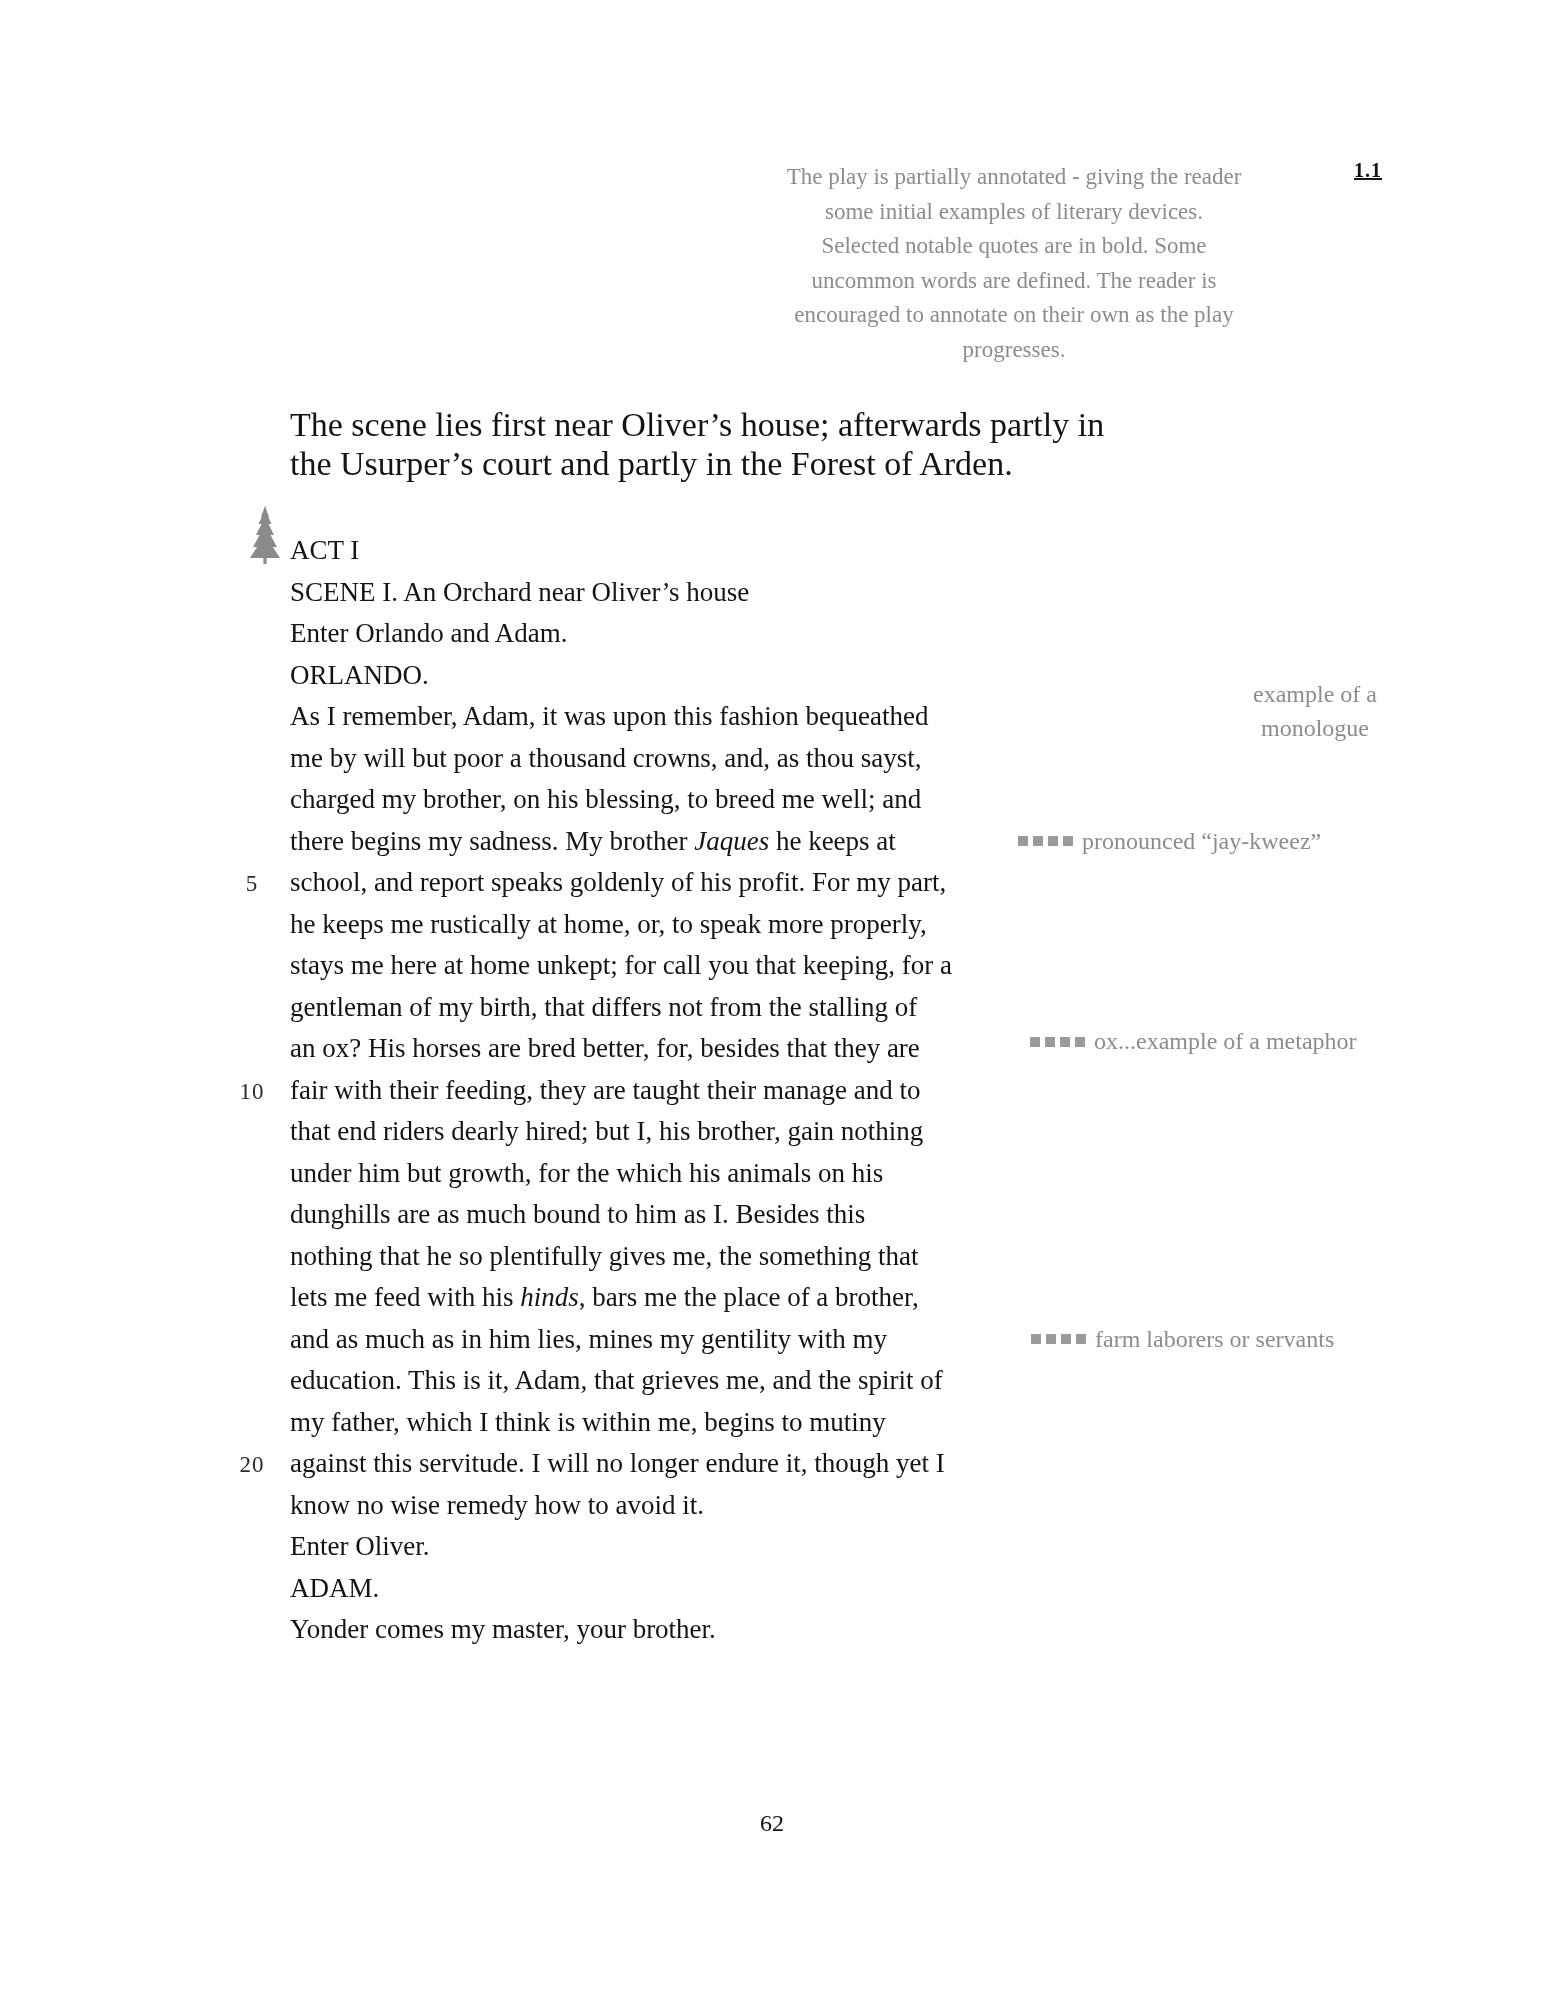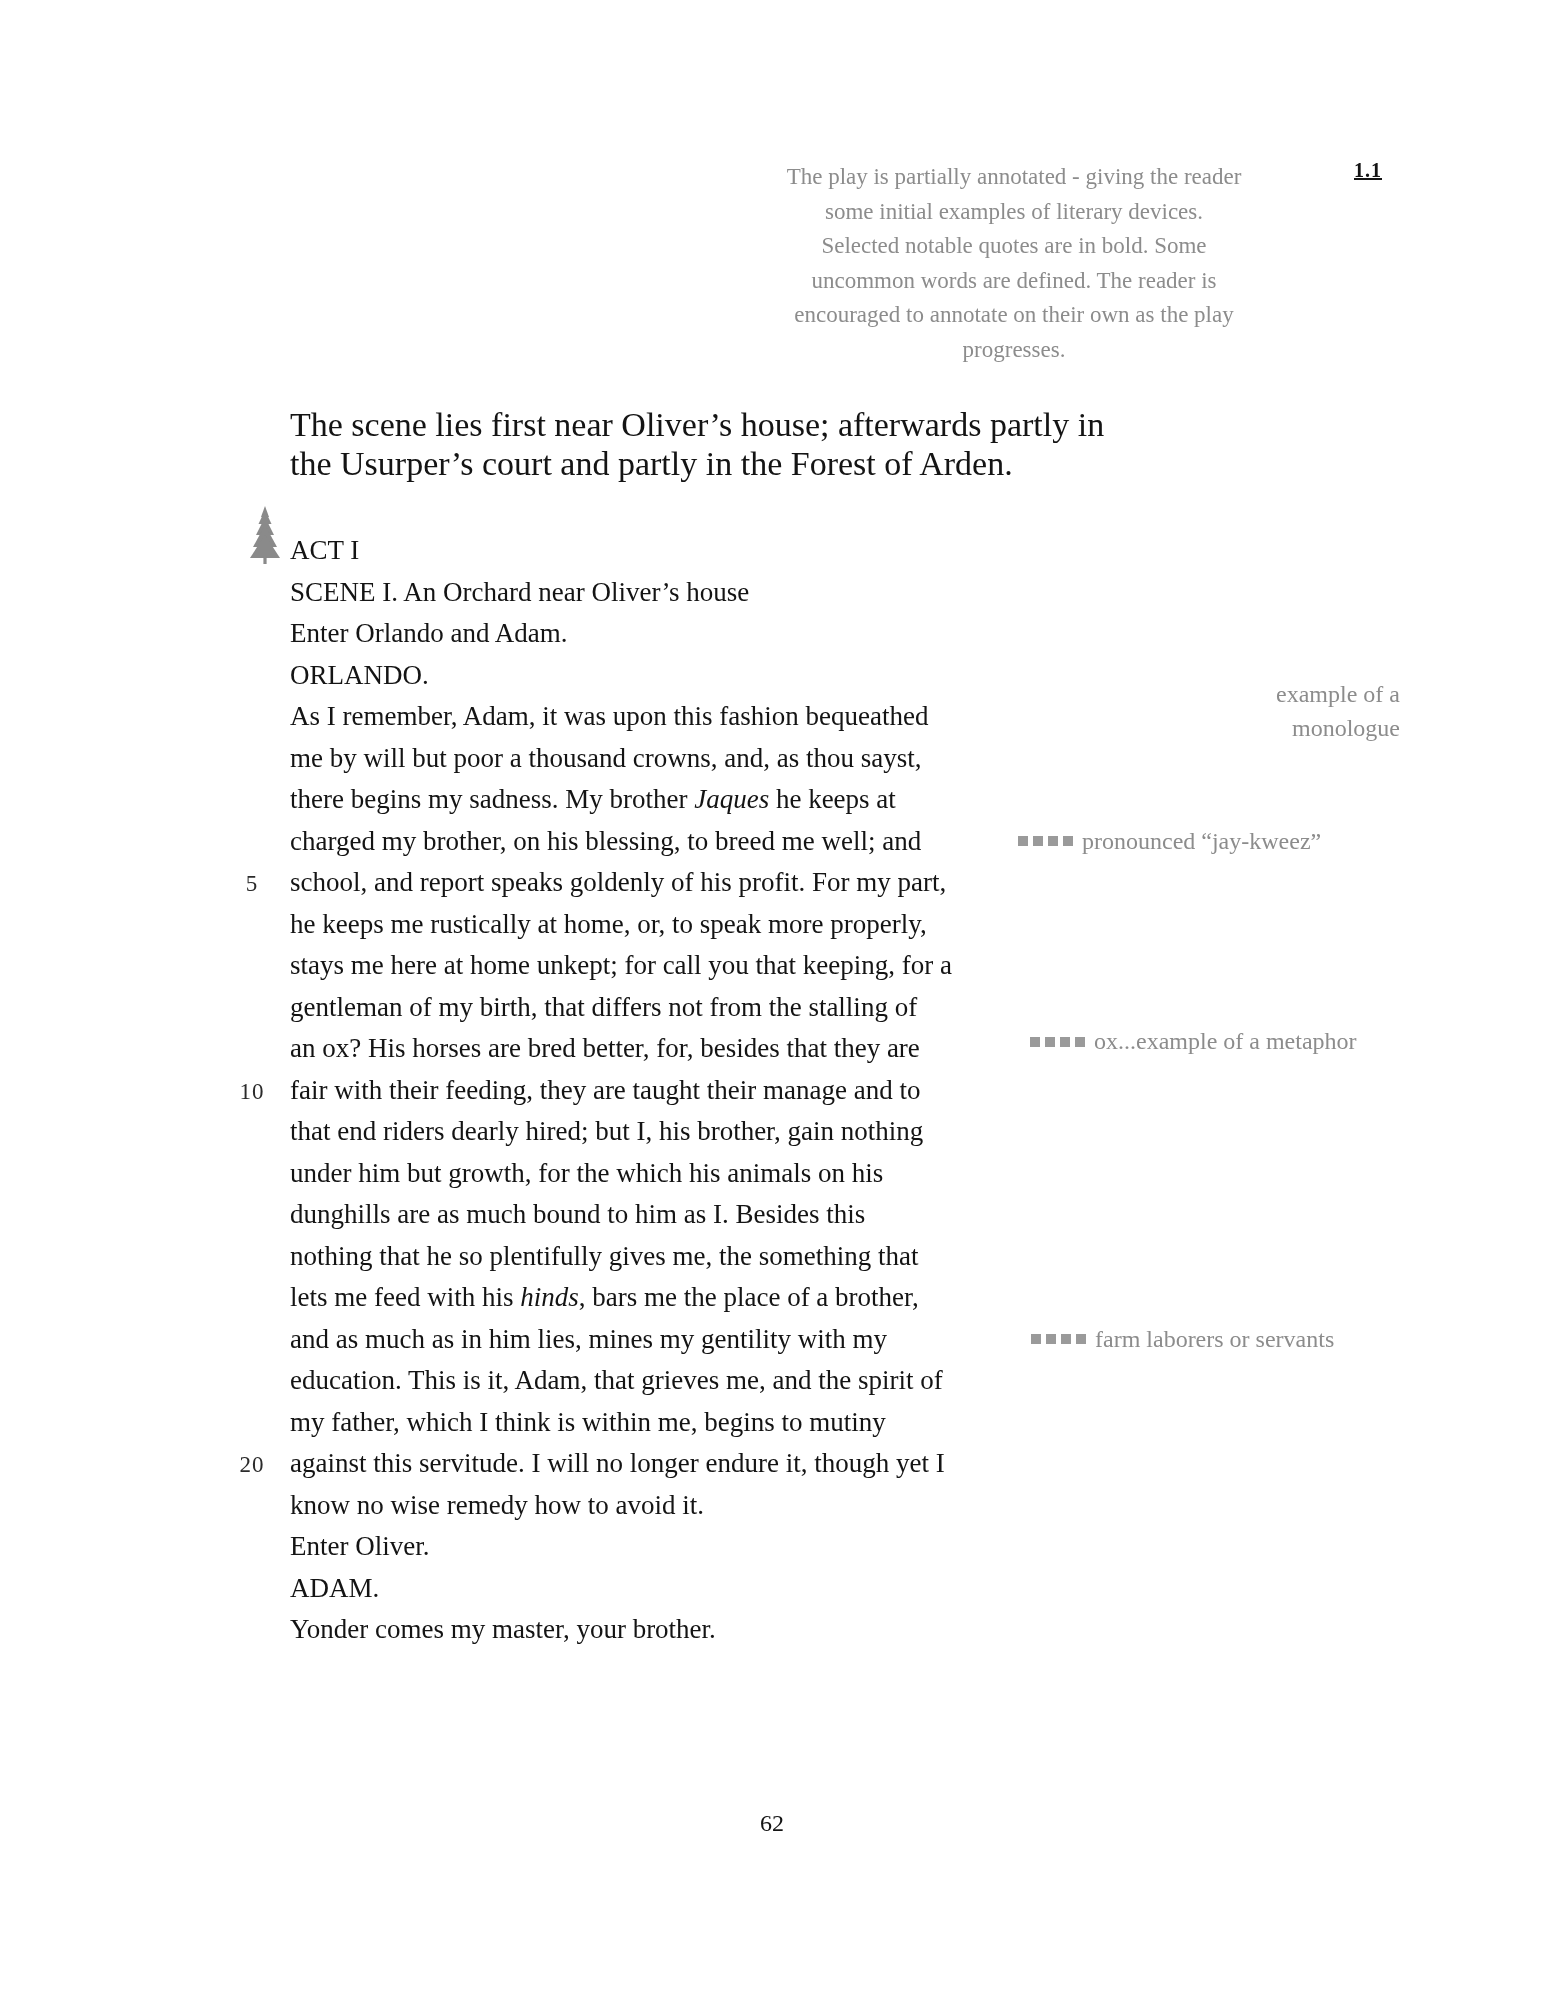--- a/index.html
+++ b/index.html
@@ -31,21 +31,21 @@
   }
   .play .pl{white-space:nowrap;position:relative;height:41.5px;}
   .play .pl em{font-style:italic;}
   .line-num{
     position:absolute;left:-60px;top:0;width:44px;
     text-align:center;font-size:23px;line-height:43px;
     color:#2b2b2b;letter-spacing:1px;
   }
   .note{position:absolute;color:var(--muted,#8c8c8c);}
   .note.monologue{
-    left:1230px;top:678px;width:170px;text-align:right;
+    left:1230px;top:678px;width:170px;text-align:center;
     font-size:24px;line-height:33.5px;
   }
   .note.leader{
     display:flex;align-items:center;height:41.5px;
     font-size:24px;white-space:nowrap;
   }
   .sqs{display:inline-flex;align-items:center;margin-right:9px;}
   .sqs i{
     display:inline-block;width:10px;height:10px;margin-right:5px;
     background:var(--square,#9a9a9a);
@@ -88,22 +88,22 @@
     </g>
   </svg>
 
   <div class="play" id="play">
       <div class="pl"><span>ACT I</span></div>
       <div class="pl"><span>SCENE I. An Orchard near Oliver’s house</span></div>
       <div class="pl"><span>Enter Orlando and Adam.</span></div>
       <div class="pl"><span>ORLANDO.</span></div>
       <div class="pl"><span>As I remember, Adam, it was upon this fashion bequeathed</span></div>
       <div class="pl"><span>me by will but poor a thousand crowns, and, as thou sayst,</span></div>
+      <div class="pl"><span>charged my brother, on his blessing, to breed me well; and</span></div>
       <div class="pl"><span>there begins my sadness. My brother </span><em>Jaques</em><span> he keeps at</span></div>
-      <div class="pl"><span>charged my brother, on his blessing, to breed me well; and</span></div>
       <div class="pl"><span class="line-num">5</span><span>school, and report speaks goldenly of his profit. For my part,</span></div>
       <div class="pl"><span>he keeps me rustically at home, or, to speak more properly,</span></div>
       <div class="pl"><span>stays me here at home unkept; for call you that keeping, for a</span></div>
       <div class="pl"><span>gentleman of my birth, that differs not from the stalling of</span></div>
       <div class="pl"><span>an ox? His horses are bred better, for, besides that they are</span></div>
       <div class="pl"><span class="line-num">10</span><span>fair with their feeding, they are taught their manage and to</span></div>
       <div class="pl"><span>that end riders dearly hired; but I, his brother, gain nothing</span></div>
       <div class="pl"><span>under him but growth, for the which his animals on his</span></div>
       <div class="pl"><span>dunghills are as much bound to him as I. Besides this</span></div>
       <div class="pl"><span>nothing that he so plentifully gives me, the something that</span></div>

